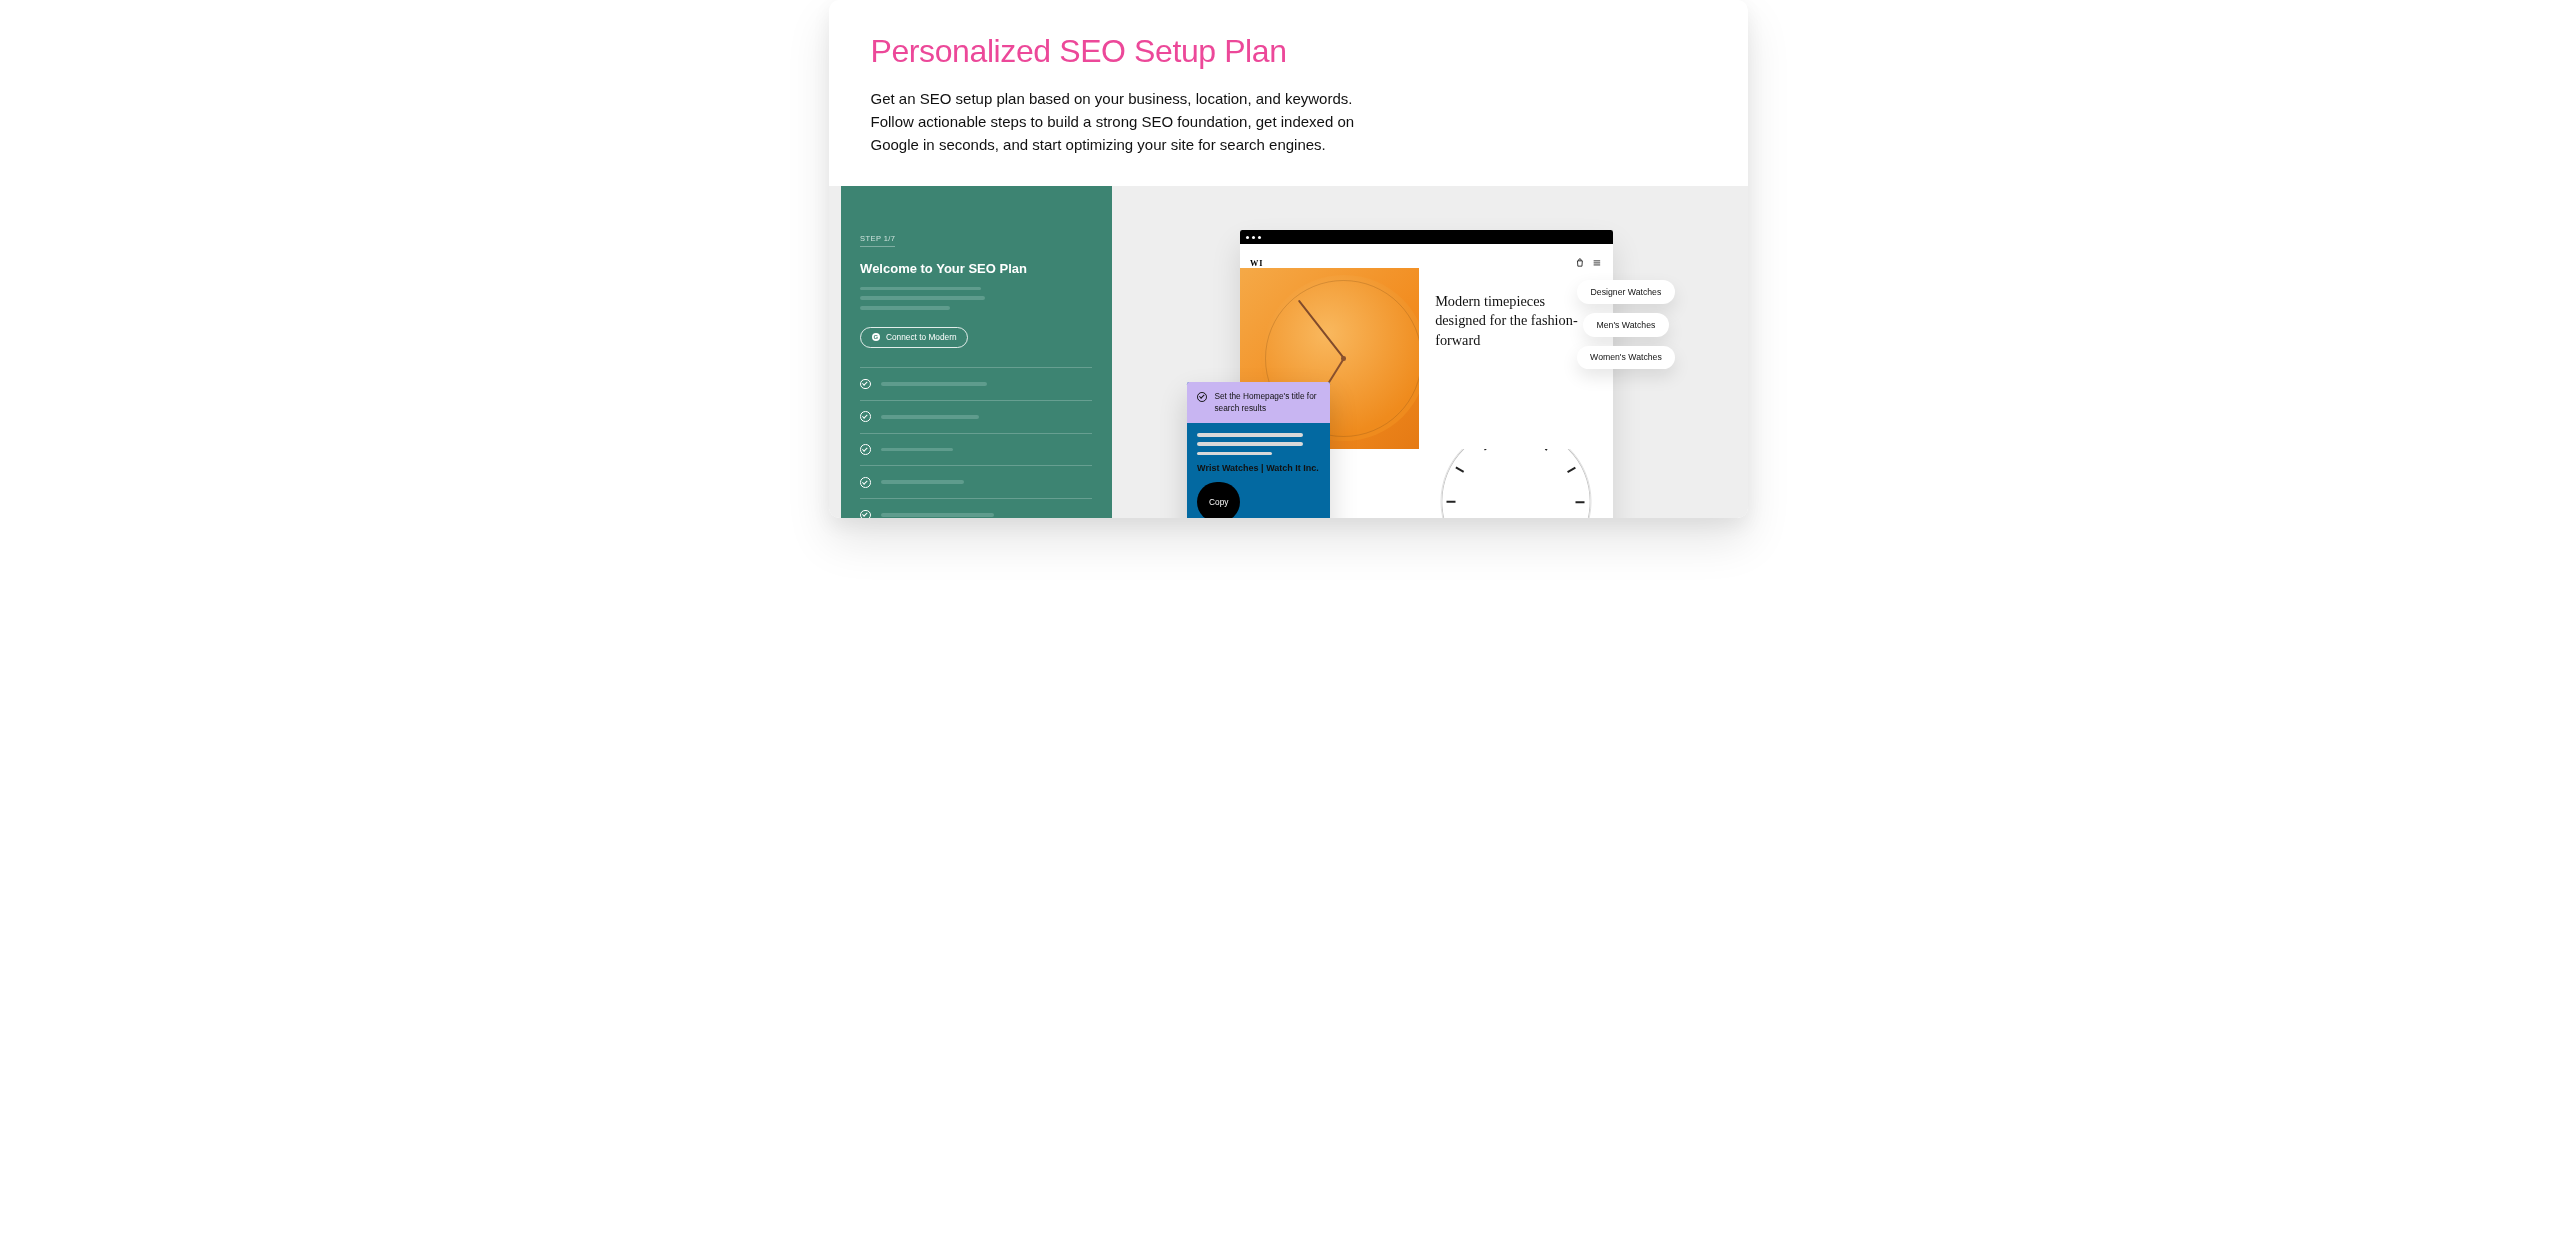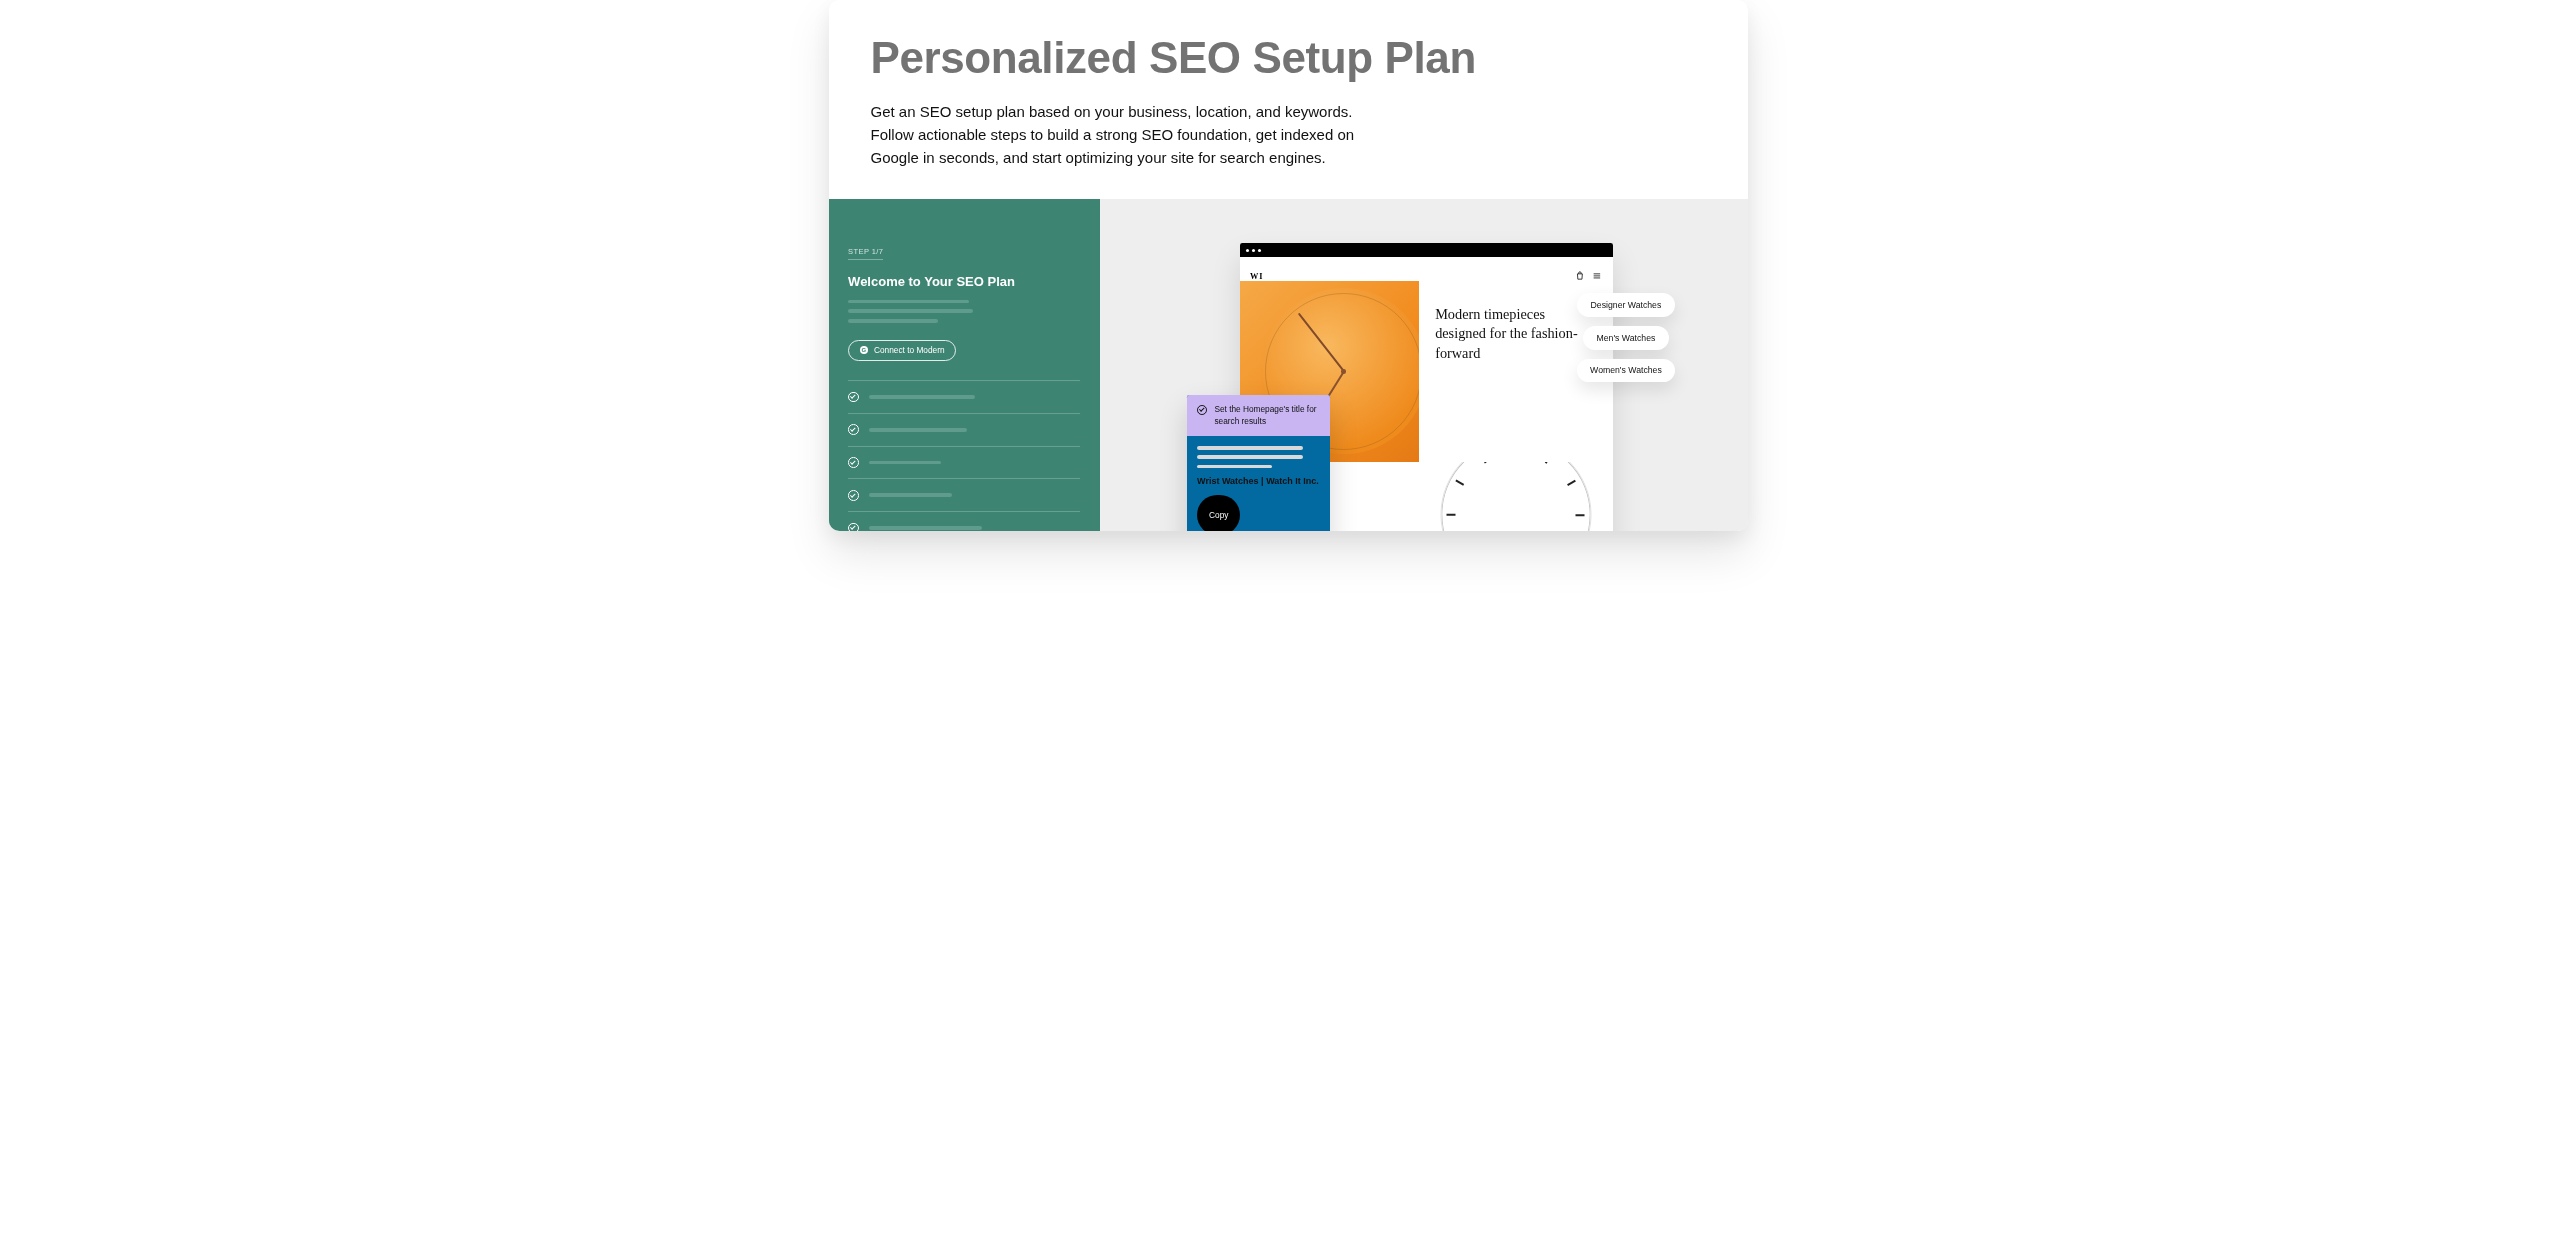--- a/index.html
+++ b/index.html
@@ -17,44 +17,44 @@
     background: #ffffff;
     border-radius: 10.6px;
     box-shadow: 0 22.6px 45px rgba(0,0,0,0.10), 0 7.5px 19px rgba(0,0,0,0.06);
     overflow: hidden;
     position: relative;
   }
   .text-block {
     padding: 33px 42px 30px 42px;
   }
   .title {
-    font-size: 44px;
-    font-weight: 700;
+    font-size: 32px;
+    font-weight: 400;
     letter-spacing: -0.4px;
-    color: #737373;
+    color: #ec4899;
     margin-bottom: 16.6px;
   }
   .desc {
     font-size: 15px;
     line-height: 1.55;
     color: #111;
     max-width: 528px;
     font-weight: 400;
   }
   .visual-area {
     height: 332px;
     background: #eeeeee;
     position: relative;
     overflow: hidden;
   }
 
   
   .seo-panel {
     position: absolute;
-    left: 0; top: 0; bottom: 0;
+    left: 12px; top: 0; bottom: 0;
     width: 271px;
     background: #3d8472;
     color: #fff;
     padding: 44px 19.6px 0 19.6px;
   }
   .step-label {
     font-size: 7.5px;
     letter-spacing: 0.4px;
     color: #cfe3dd;
     border-bottom: 0.8px solid rgba(255,255,255,0.35);

